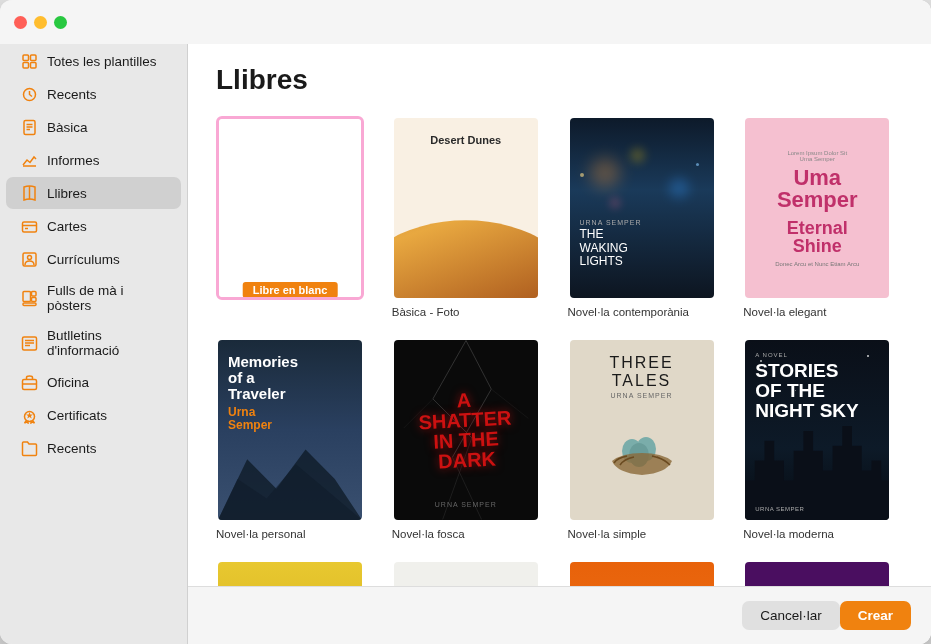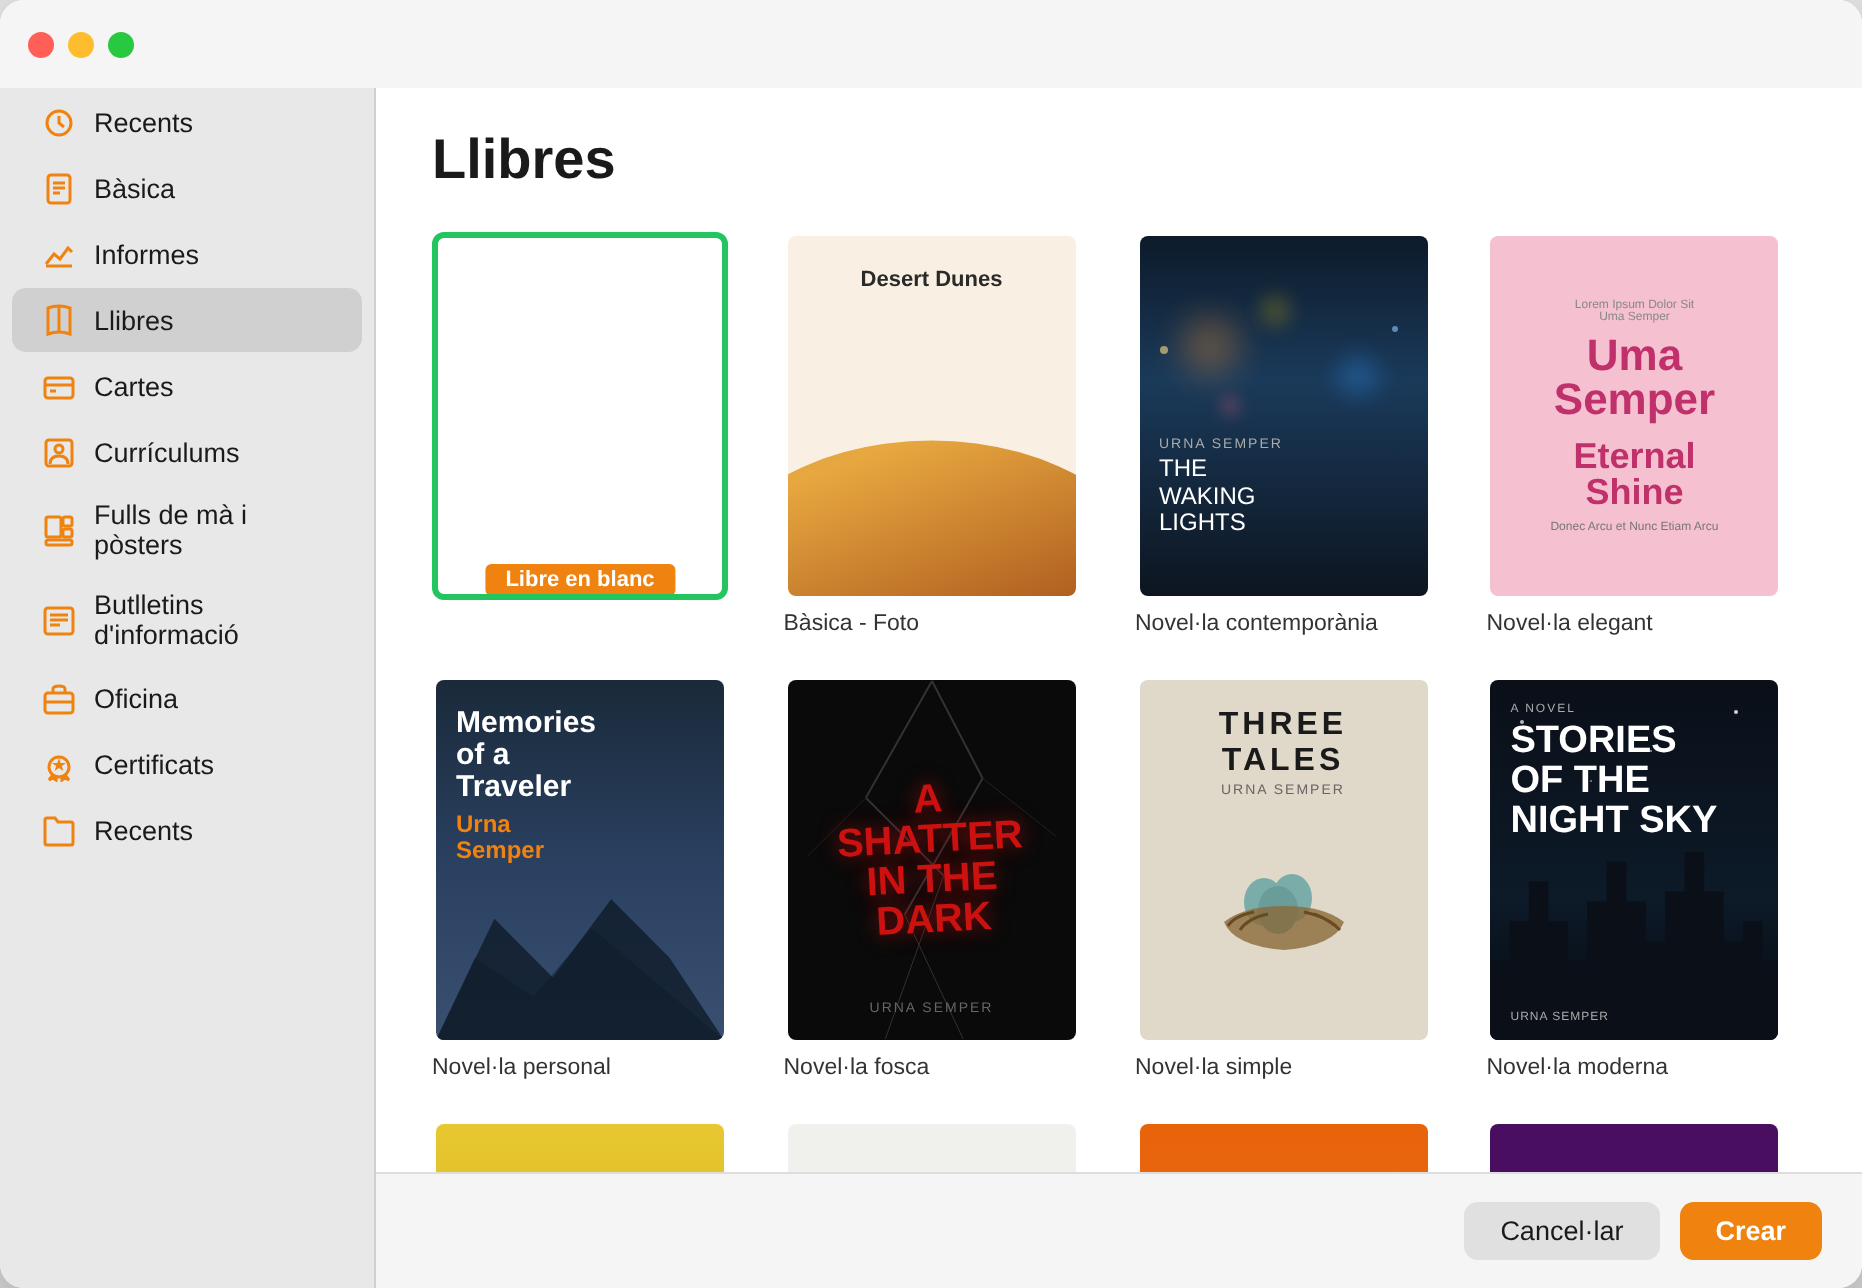--- a/index.html
+++ b/index.html
@@ -124,21 +124,21 @@
     }
     .template-thumb {
       width: 148px;
       height: 184px;
       border-radius: 6px;
       overflow: hidden;
       position: relative;
       border: 2px solid transparent;
     }
     .template-thumb.selected {
-      border: 3px solid #22c55e;
+      border: 3px solid #f9a8d4;
     }
     .template-label {
       font-size: 11.5px;
       color: #333;
       margin-top: 6px;
       text-align: center;
     }
     .blank-label-badge {
       position: absolute;
       bottom: -1px; left: 50%; transform: translateX(-50%);
@@ -174,21 +174,20 @@
     .bottom-bar {
       position: absolute;
       bottom: 0; left: 188px; right: 0;
       height: 58px;
       background: #f5f5f5;
       border-top: 1px solid #ddd;
       display: flex;
       align-items: center;
       justify-content: flex-end;
       padding: 0 20px;
-      gap: 10px;
     }
     .btn {
       padding: 7px 18px;
       border-radius: 7px;
       font-size: 13.5px;
       font-weight: 500;
       cursor: pointer;
       border: none;
     }
     .btn-cancel {
@@ -216,20 +215,31 @@
   <div class="titlebar">
     <div class="traffic-lights">
       <div class="traffic-light tl-red"></div>
       <div class="traffic-light tl-yellow"></div>
       <div class="traffic-light tl-green"></div>
     </div>
   </div>
 
   <div class="sidebar">
 
+    <div class="sidebar-item">
+      <div class="sidebar-icon">
+        <svg viewBox="0 0 17 17" fill="none" stroke="#f0820f" stroke-width="1.5">
+          <rect x="2" y="2" width="5.5" height="5.5" rx="1"></rect>
+          <rect x="9.5" y="2" width="5.5" height="5.5" rx="1"></rect>
+          <rect x="2" y="9.5" width="5.5" height="5.5" rx="1"></rect>
+          <rect x="9.5" y="9.5" width="5.5" height="5.5" rx="1"></rect>
+        </svg>
+      </div>
+      <span>Totes les plantilles</span>
+    </div>
 
     <div class="sidebar-item">
       <div class="sidebar-icon">
         <svg viewBox="0 0 17 17" fill="none" stroke="#f0820f" stroke-width="1.5">
           <circle cx="8.5" cy="8.5" r="6"></circle>
           <polyline points="8.5,5 8.5,8.5 11,10.5" stroke="#f0820f" stroke-width="1.5"></polyline>
         </svg>
       </div>
       <span>Recents</span>
     </div>
@@ -436,21 +446,21 @@
               <div style="position:absolute;bottom:12px;font-size:7px;color:#666;text-transform:uppercase;letter-spacing:1px;">URNA SEMPER</div>
             </div>
           </div>
           <span class="template-label">Novel·la fosca</span>
         </div>
 
         <div class="template-item">
           <div class="template-thumb">
             <div style="width:100%;height:100%;background:#e0d8c8;display:flex;flex-direction:column;align-items:center;justify-content:space-between;padding:14px 10px;">
               <div style="text-align:center;">
-                <div style="font-size:16px;font-weight:700;color:#1a1a1a;letter-spacing:2px;line-height:1.1;">THREE<br>TALES</div>
+                <div style="font-size:16px;font-weight:400;color:#1a1a1a;letter-spacing:2px;line-height:1.1;">THREE<br>TALES</div>
                 <div style="font-size:7px;color:#666;margin-top:3px;letter-spacing:1px;">URNA SEMPER</div>
               </div>
 
               <div style="display:flex;align-items:center;justify-content:center;flex:1;margin:10px 0;">
                 <svg viewBox="0 0 80 60" style="width:80px;height:60px;">
 
                   <ellipse cx="30" cy="28" rx="10" ry="12" fill="#7aadaa"></ellipse>
                   <ellipse cx="44" cy="26" rx="10" ry="12" fill="#7aadaa"></ellipse>
                   <ellipse cx="37" cy="32" rx="10" ry="12" fill="#6a9d9a"></ellipse>
 

